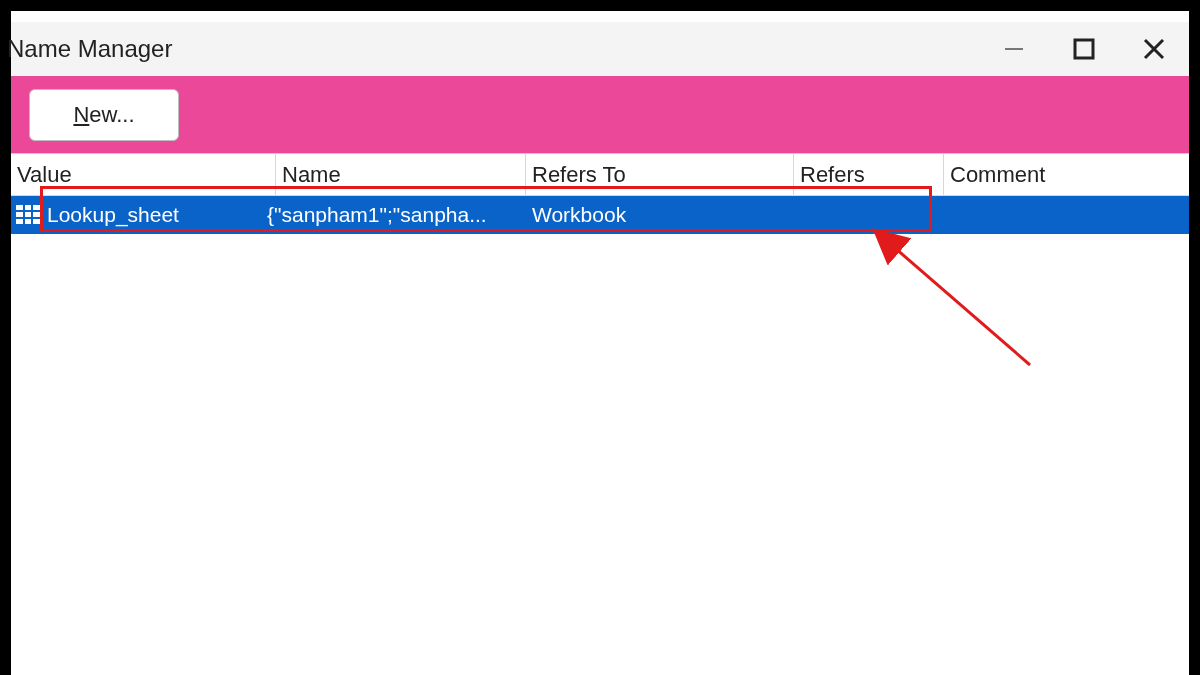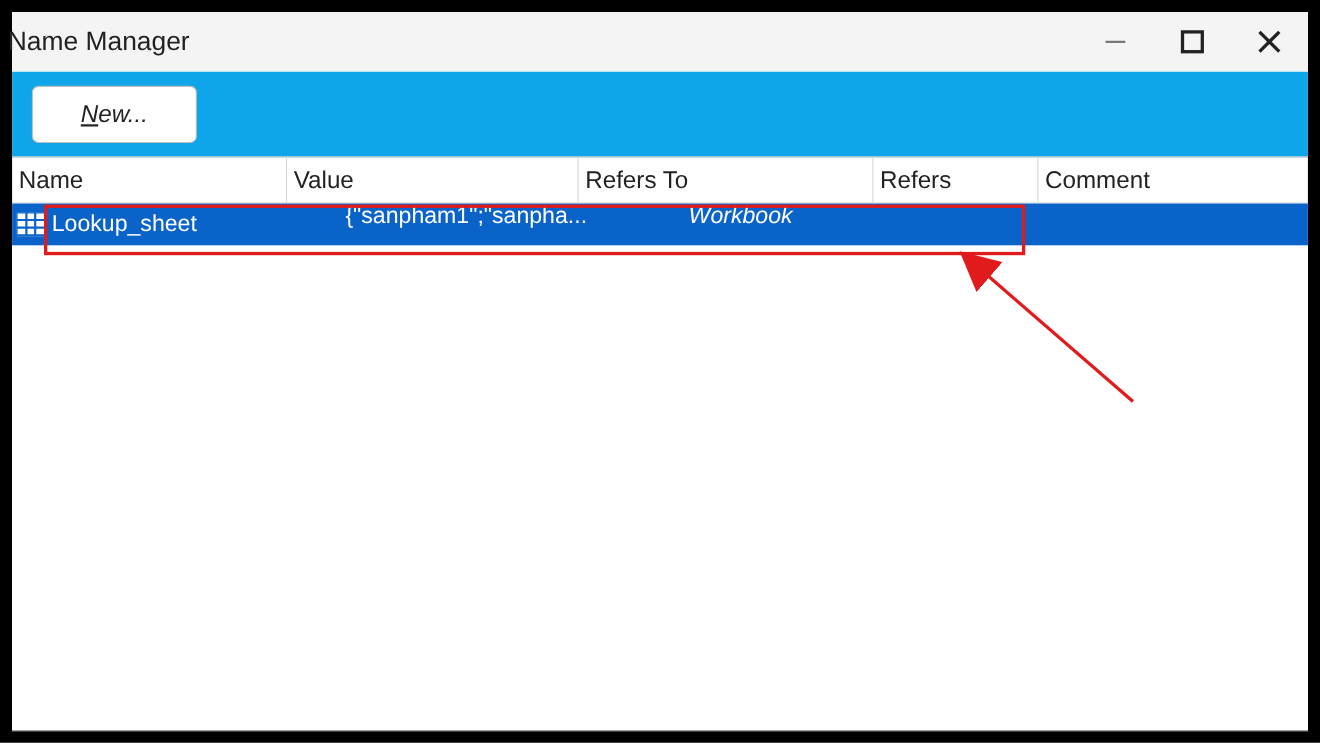--- a/index.html
+++ b/index.html
@@ -20,20 +20,21 @@
     height: 655px;
     background: #fff;
     border: 1px solid #000;
   }
   .titlebar {
     height: 54px;
     background: #f4f4f4;
     display: flex;
     align-items: center;
     position: relative;
+    margin-top: 11px;
   }
   .titlebar-title {
     font-size: 24px;
     color: #222;
     padding-left: 0;
     margin-left: -4px;
   }
   .title-controls {
     position: absolute;
     right: 0;
@@ -46,27 +47,26 @@
     width: 70px;
     height: 54px;
     display: flex;
     align-items: center;
     justify-content: center;
     font-size: 18px;
     color: #222;
   }
   .toolbar {
     height: 78px;
-    background: #0ea5e9;
+    background: #ec4899;
     display: flex;
     align-items: center;
     padding: 0 18px;
     gap: 36px;
     border-bottom: 1px solid #ccc;
-    font-style: italic;
   }
   .btn {
     height: 52px;
     border: 1px solid #bdbdbd;
     border-radius: 6px;
     background: #fff;
     font-size: 22px;
     color: #222;
     display: flex;
     align-items: center;
@@ -109,38 +109,38 @@
   .col-scope  { width: 150px; }
   .col-comment{ flex: 1; border-right: none; }
 
   .listarea {
     position: relative;
     height: calc(100% - 54px - 78px - 42px);
     background: #fff;
   }
   .row {
     display: flex;
+    align-items: center;
     height: 38px;
     font-size: 21px;
-    gap: 47px;
   }
   .row.selected {
     background: #0a63c9;
     color: #fff;
   }
   .rcell {
     padding-left: 6px;
     overflow: hidden;
     white-space: nowrap;
     text-overflow: ellipsis;
   }
   .r-name   { width: 250px; display:flex; align-items:center; gap:6px; }
   .r-value  { width: 265px; }
   .r-refers { width: 268px; }
-  .r-scope  { width: 150px; font-style: italic; }
+  .r-scope  { width: 150px; }
   .r-comment{ flex: 1; }
 
   .grid-icon {
     width: 26px; height: 22px;
     display: inline-block;
     margin-left: -2px;
   }
   .grid-icon svg { width: 100%; height: 100%; }
 
   .annot-box {
@@ -180,22 +180,22 @@
     </div>
   </div>
 
   <div class="toolbar">
     <div class="btn">
       <span><span class="ul">N</span>ew...</span>
     </div>
   </div>
 
   <div class="headers">
+    <div class="hcell col-value">Value</div>
     <div class="hcell col-name">Name</div>
-    <div class="hcell col-value">Value</div>
     <div class="hcell col-refers">Refers To</div>
     <div class="hcell col-scope">Refers</div>
     <div class="hcell col-comment">Comment</div>
   </div>
 
   <div class="listarea">
     <div class="row selected">
       <div class="rcell r-name">
         <span class="grid-icon">
           <svg viewBox="0 0 26 22">

